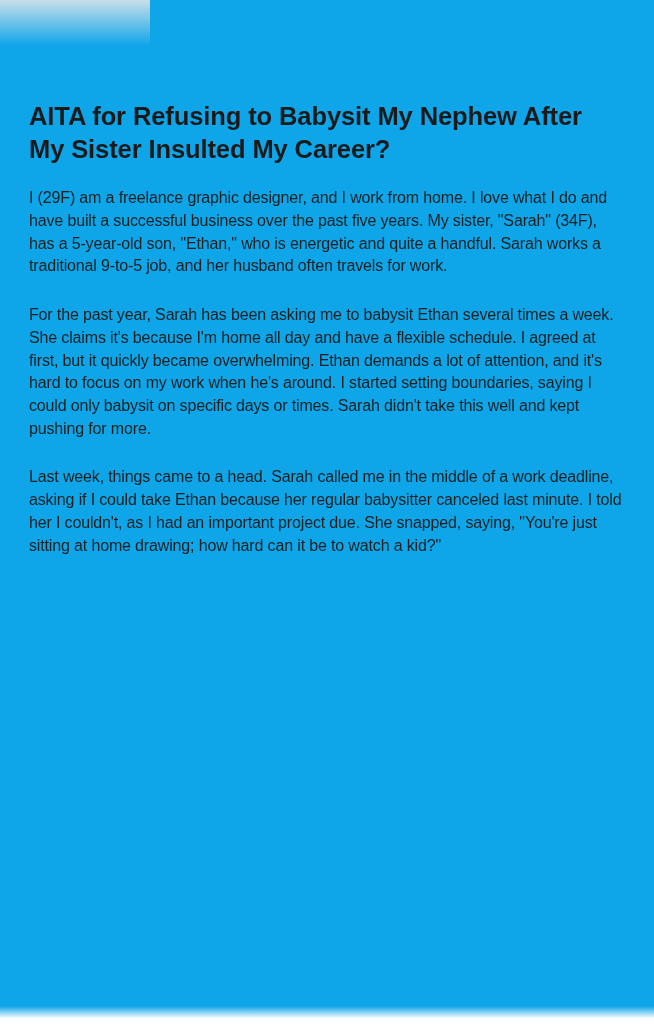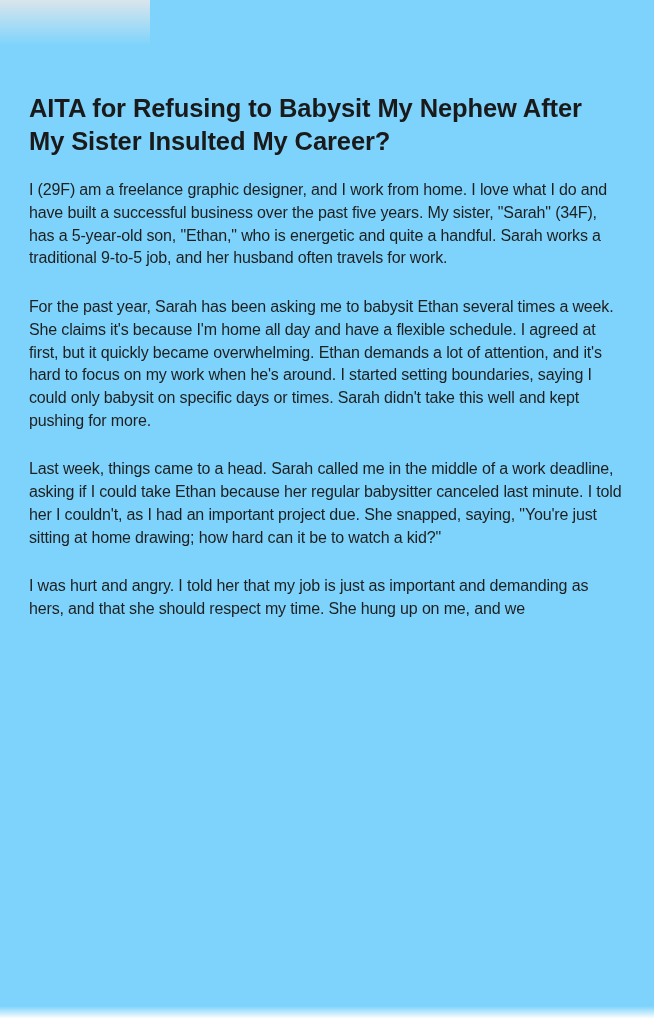--- a/index.html
+++ b/index.html
@@ -10,23 +10,23 @@
     width: 654px;
     height: 1024px;
     background: #ffffff;
     font-family: "Liberation Sans", sans-serif;
     overflow: hidden;
   }
   .page {
     position: relative;
     width: 654px;
     height: 1024px;
-    background: #7dd3fc;
+    background: #0ea5e9;
     box-sizing: border-box;
-    padding: 8px 29px;
+    padding: 16px 29px;
     overflow: hidden;
   }
   .top-spacer {
     height: 84px;
   }
   .post-title {
     font-size: 25.5px;
     font-weight: bold;
     line-height: 1.28;
     color: #1a1a1a;
@@ -73,17 +73,16 @@
   <div class="scan-artifact"></div>
 
   <div class="top-spacer"></div>
 
   <h1 class="post-title">AITA for Refusing to Babysit My Nephew After My Sister Insulted My Career?</h1>
 
   <div class="post-body">
     <p>I (29F) am a freelance graphic designer, and I work from home. I love what I do and have built a successful business over the past five years. My sister, "Sarah" (34F), has a 5-year-old son, "Ethan," who is energetic and quite a handful. Sarah works a traditional 9-to-5 job, and her husband often travels for work.</p>
     <p>For the past year, Sarah has been asking me to babysit Ethan several times a week. She claims it's because I'm home all day and have a flexible schedule. I agreed at first, but it quickly became overwhelming. Ethan demands a lot of attention, and it's hard to focus on my work when he's around. I started setting boundaries, saying I could only babysit on specific days or times. Sarah didn't take this well and kept pushing for more.</p>
     <p>Last week, things came to a head. Sarah called me in the middle of a work deadline, asking if I could take Ethan because her regular babysitter canceled last minute. I told her I couldn't, as I had an important project due. She snapped, saying, "You're just sitting at home drawing; how hard can it be to watch a kid?"</p>
-    <p>I was hurt and angry. I told her that my job is just as important and demanding as hers, and that she should respect my time. She hung up on me, and we</p>
   </div>
 
   <div class="fade-bottom"></div>
 </div>
 
 </body></html>

